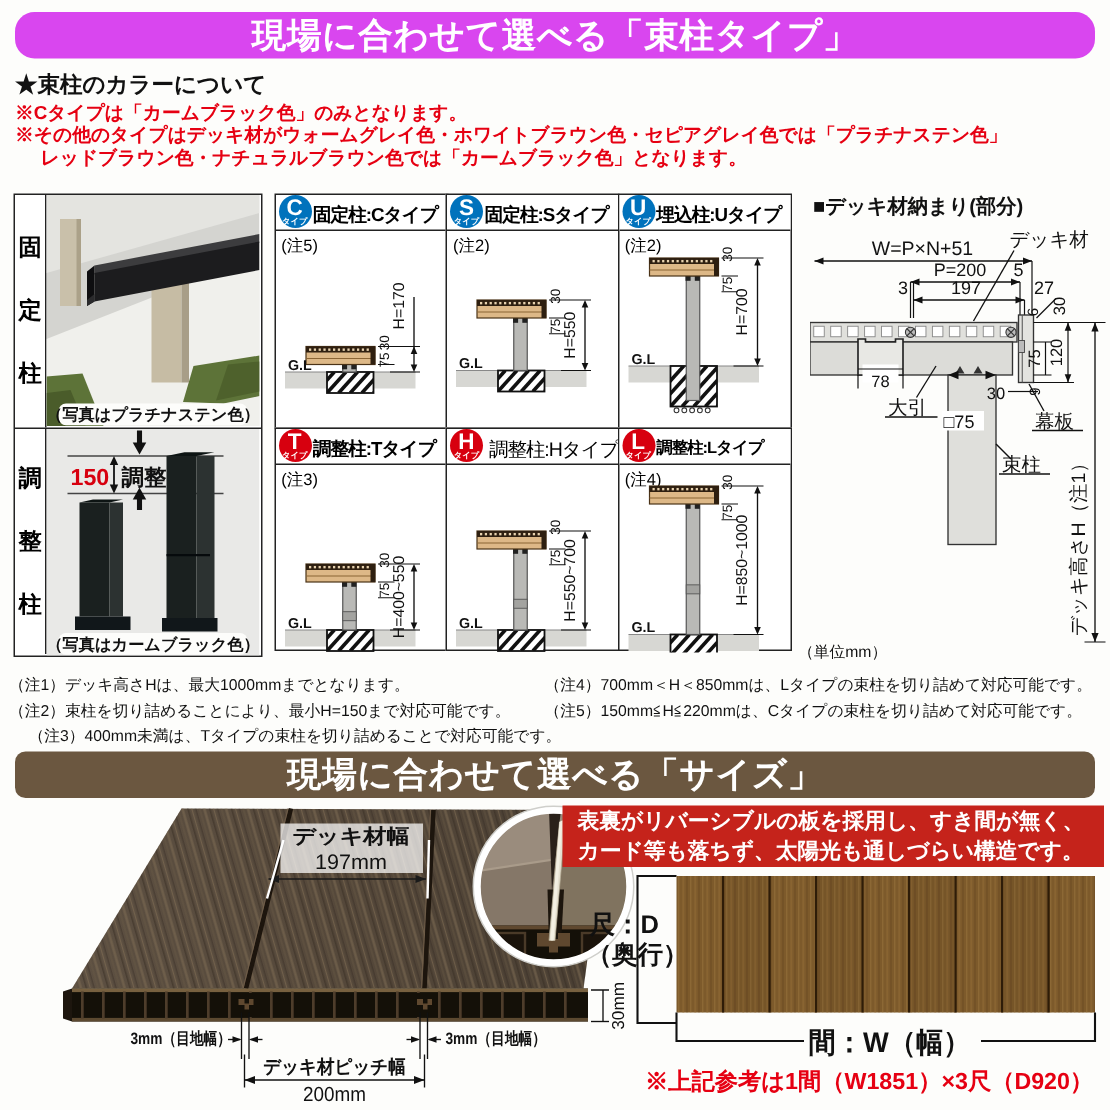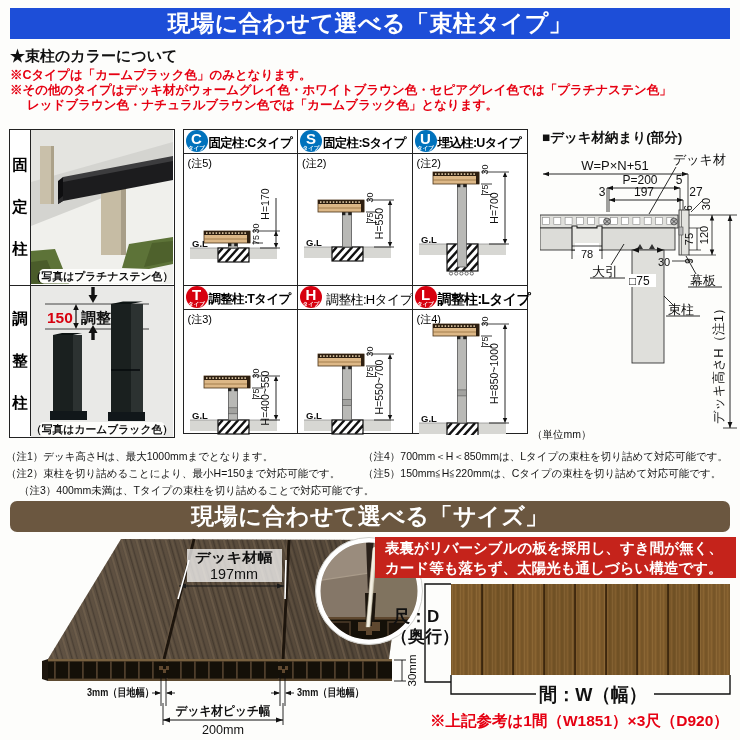--- a/index.html
+++ b/index.html
@@ -1,19 +1,19 @@
 <!DOCTYPE html>
 <html lang="ja"><head><meta charset="utf-8">
 <style>
 html,body{margin:0;padding:0;}
 body{width:740px;height:740px;position:relative;background:#fdfdfb;font-family:"Liberation Sans",sans-serif;overflow:hidden;}
 .abs{position:absolute;}
 </style></head><body>
 
-<div class="abs" style="left:10px;top:8px;width:720px;height:31px;background:#1d4ed8;border-radius:0;color:#fff;text-align:center;font-weight:bold;font-size:23px;line-height:31px;letter-spacing:0.5px;">現場に合わせて選べる「束柱タイプ」</div>
+<div class="abs" style="left:10px;top:8px;width:720px;height:31px;background:#d946ef;border-radius:13px;color:#fff;text-align:center;font-weight:bold;font-size:23px;line-height:31px;letter-spacing:0.5px;">現場に合わせて選べる「束柱タイプ」</div>
 
 <div class="abs" style="left:10px;top:47px;font-size:15px;font-weight:bold;color:#111;">★束柱のカラーについて</div>
 
 <div class="abs" style="left:10px;top:67px;font-size:12.5px;font-weight:bold;color:#e60012;">※Cタイプは「カームブラック色」のみとなります。</div>
 
 <div class="abs" style="left:10px;top:82px;font-size:12.5px;font-weight:bold;color:#e60012;white-space:nowrap;">※その他のタイプはデッキ材がウォームグレイ色・ホワイトブラウン色・セピアグレイ色では「プラチナステン色」</div>
 
 <div class="abs" style="left:27px;top:97px;font-size:12.5px;font-weight:bold;color:#e60012;">レッドブラウン色・ナチュラルブラウン色では「カームブラック色」となります。</div>
 
 <div class="abs" style="left:9px;top:129px;width:166px;height:309px;border:1.5px solid #222;box-sizing:border-box;background:#fff;">
@@ -431,21 +431,21 @@
 
 <div style="position:absolute;left:411.5px;top:285px;width:116px;height:149px;border:1px solid #222;box-sizing:border-box;background:#fff;">
 
   <div style="position:relative;height:23px;border-bottom:1px solid #222;background:#fff;">
 
     <div style="position:absolute;left:2px;top:0px;width:22px;height:22px;border-radius:50%;background:#d7000f;color:#fff;text-align:center;font-weight:bold;">
       <div style="font-size:15px;line-height:14px;margin-top:1.5px;">L</div>
       <div style="font-size:5.5px;line-height:5.5px;">タイプ</div>
     </div>
 
-    <div style="position:absolute;left:25px;top:4.5px;font-size:14px;font-weight:bold;letter-spacing:-0.7px;white-space:nowrap;">調整柱:Lタイプ</div>
+    <div style="position:absolute;left:25px;top:4.5px;font-size:11px;font-weight:bold;letter-spacing:-0.7px;white-space:nowrap;">調整柱:Lタイプ</div>
   </div>
 
   <div style="position:absolute;left:4px;top:26px;font-size:11px;">(注4)</div>
 
   <div style="position:absolute;left:0;top:23px;width:113px;height:126px;">
     <svg width="113" height="126" viewBox="0 0 113 126" style="position:absolute;left:0;top:0" font-family="Liberation Sans,sans-serif">
         <rect x="6" y="114" width="87" height="11" fill="#d7d7d3"></rect>
         <line x1="6" y1="114" x2="93" y2="114" stroke="#888" stroke-width="0.7"></line>
         <rect x="34" y="114" width="31" height="14" fill="#fff" stroke="#111" stroke-width="1.2"></rect>
         <clipPath id="hbL">

